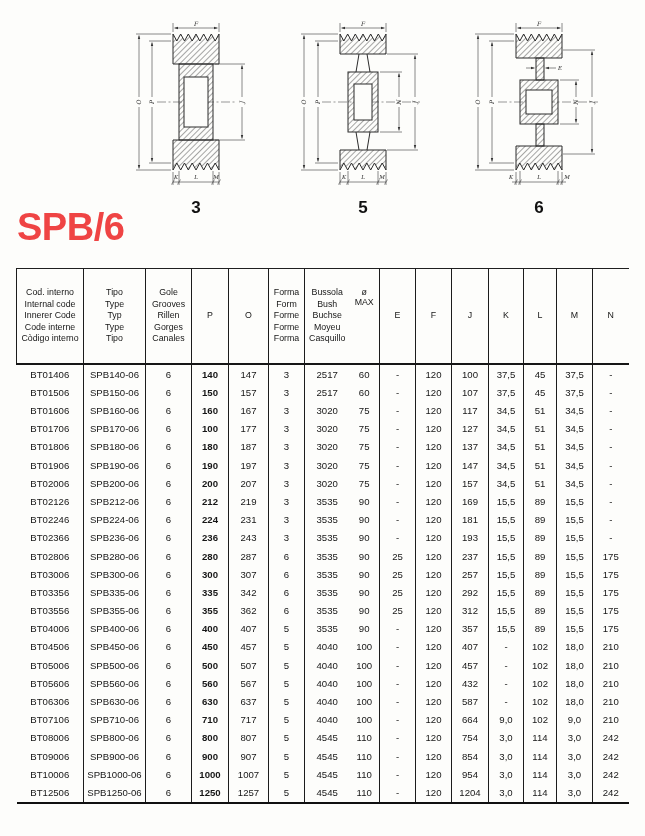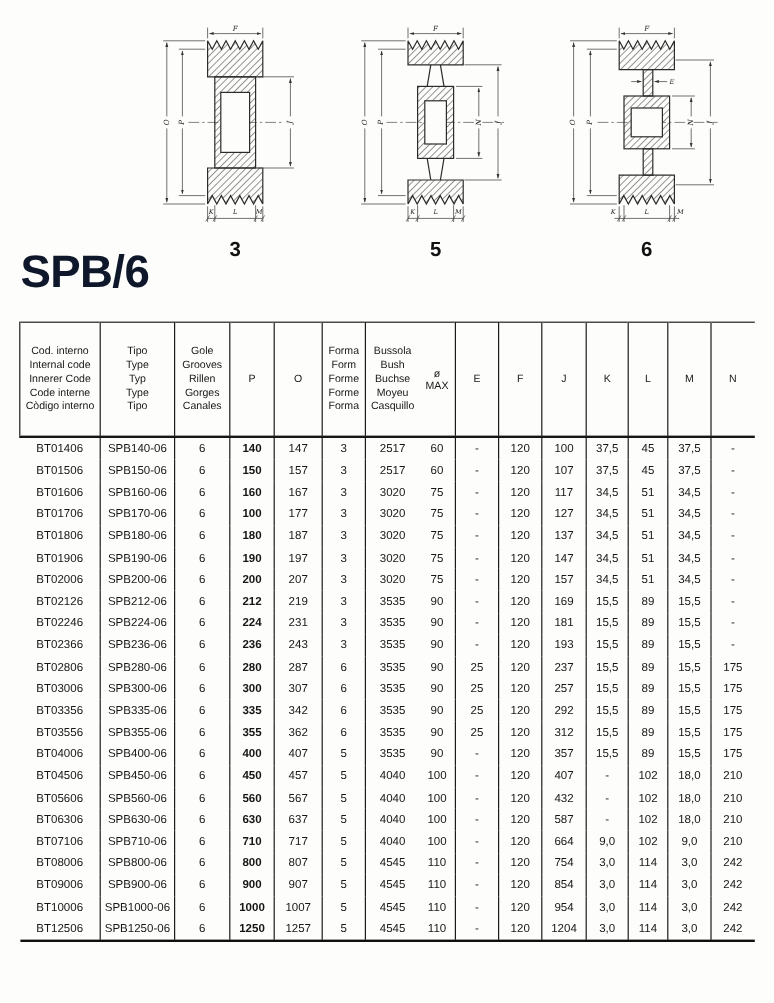--- a/index.html
+++ b/index.html
@@ -14,34 +14,34 @@
   svg .ol{fill:none;stroke:#2b2b2b;stroke-width:1;}
   svg .hf{fill:url(#hatch);stroke:#2b2b2b;stroke-width:1;}
   svg .bore{fill:#fdfdfb;stroke:#2b2b2b;stroke-width:1;}
   svg .dim,svg .ext{stroke:#4a4a4a;stroke-width:0.65;fill:none;}
   svg .cl{stroke:#555;stroke-width:0.6;stroke-dasharray:9 2.5 2 2.5;}
   svg .dl{font:italic 6px "DejaVu Serif",serif;fill:#222;}
   svg .dls{font:italic 5.5px "DejaVu Serif",serif;fill:#222;}
 
   
   .title{position:absolute;left:17px;top:206px;margin:0;font-size:38px;font-weight:bold;
-         letter-spacing:-0.5px;color:#0f172a;}
+         letter-spacing:-0.5px;color:#ef4444;}
 
   
   table{position:absolute;left:16px;top:268px;width:612px;border-collapse:collapse;
         table-layout:fixed;border-top:1.5px solid #1f1f1f;border-bottom:2.5px solid #101010;}
   thead tr{border-bottom:2px solid #161616;}
   th{font-weight:normal;font-size:8.8px;line-height:1.32;padding:18px 1px;text-align:center;
      vertical-align:middle;white-space:pre-line;color:#161616;}
   th + th, td + td{border-left:1px solid #1c1c1c;}
   thead th:first-child{border-left:1px solid #1c1c1c;}
   td{font-size:9.6px;height:18.2px;text-align:center;vertical-align:middle;padding:0;color:#161616;}
   td.c-p{font-weight:bold;text-align:center;}
   th.bush-th{padding:0;}
-  .bushwrap{display:flex;align-items:center;height:100%;}
+  .bushwrap{display:flex;align-items:flex-start;height:100%;}
   .bush-langs{width:60%;white-space:pre-line;font-size:8.8px;line-height:1.32;}
   .dmax-h{width:40%;white-space:pre-line;font-size:8.8px;line-height:1.15;}
   td.c-bush span{display:inline-block;}
   .bushv{width:60%;} .dmaxv{width:40%;}
 </style>
 </head>
 <body>
 
 <div class="page">
 
@@ -536,20 +536,36 @@
           <td class="c-bush"><span class="bushv">4040</span><span class="dmaxv">100</span></td>
           <td>-</td>
           <td>120</td>
           <td>407</td>
           <td>-</td>
           <td>102</td>
           <td>18,0</td>
           <td>210</td>
         </tr>
         <tr>
+          <td>BT05006</td>
+          <td>SPB500-06</td>
+          <td>6</td>
+          <td class="c-p">500</td>
+          <td>507</td>
+          <td>5</td>
+          <td class="c-bush"><span class="bushv">4040</span><span class="dmaxv">100</span></td>
+          <td>-</td>
+          <td>120</td>
+          <td>457</td>
+          <td>-</td>
+          <td>102</td>
+          <td>18,0</td>
+          <td>210</td>
+        </tr>
+        <tr>
           <td>BT05606</td>
           <td>SPB560-06</td>
           <td>6</td>
           <td class="c-p">560</td>
           <td>567</td>
           <td>5</td>
           <td class="c-bush"><span class="bushv">4040</span><span class="dmaxv">100</span></td>
           <td>-</td>
           <td>120</td>
           <td>432</td>

